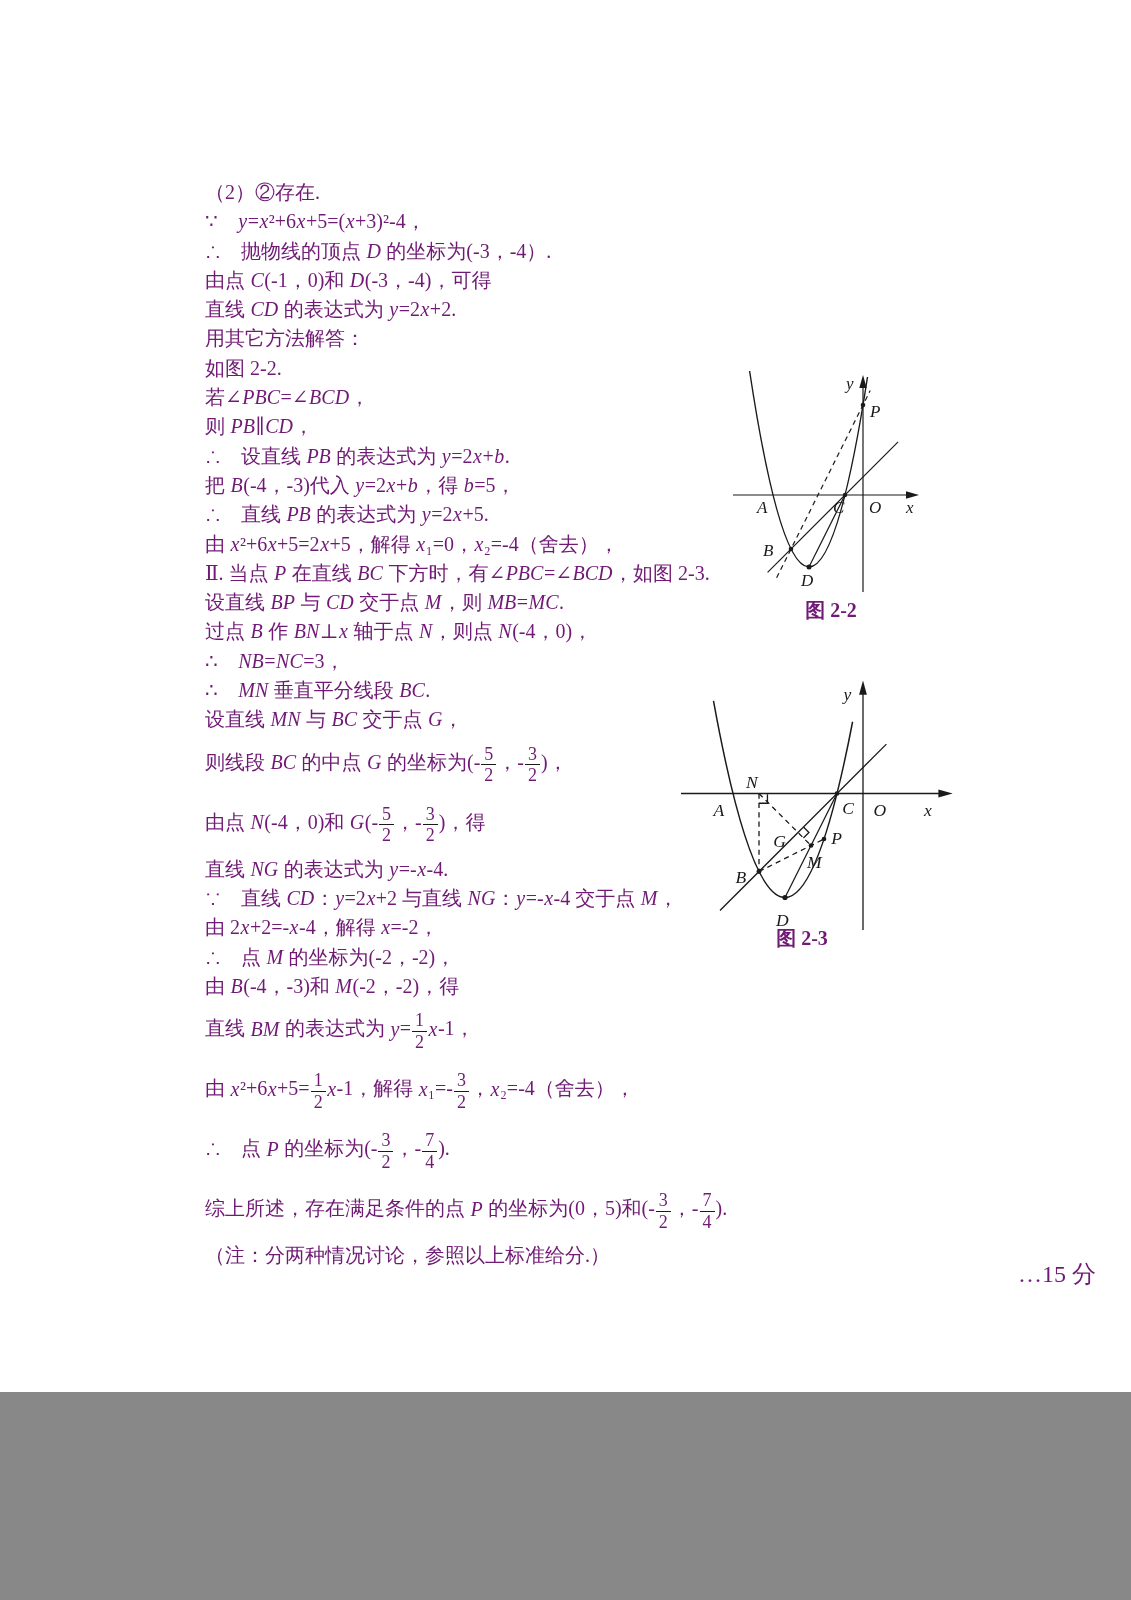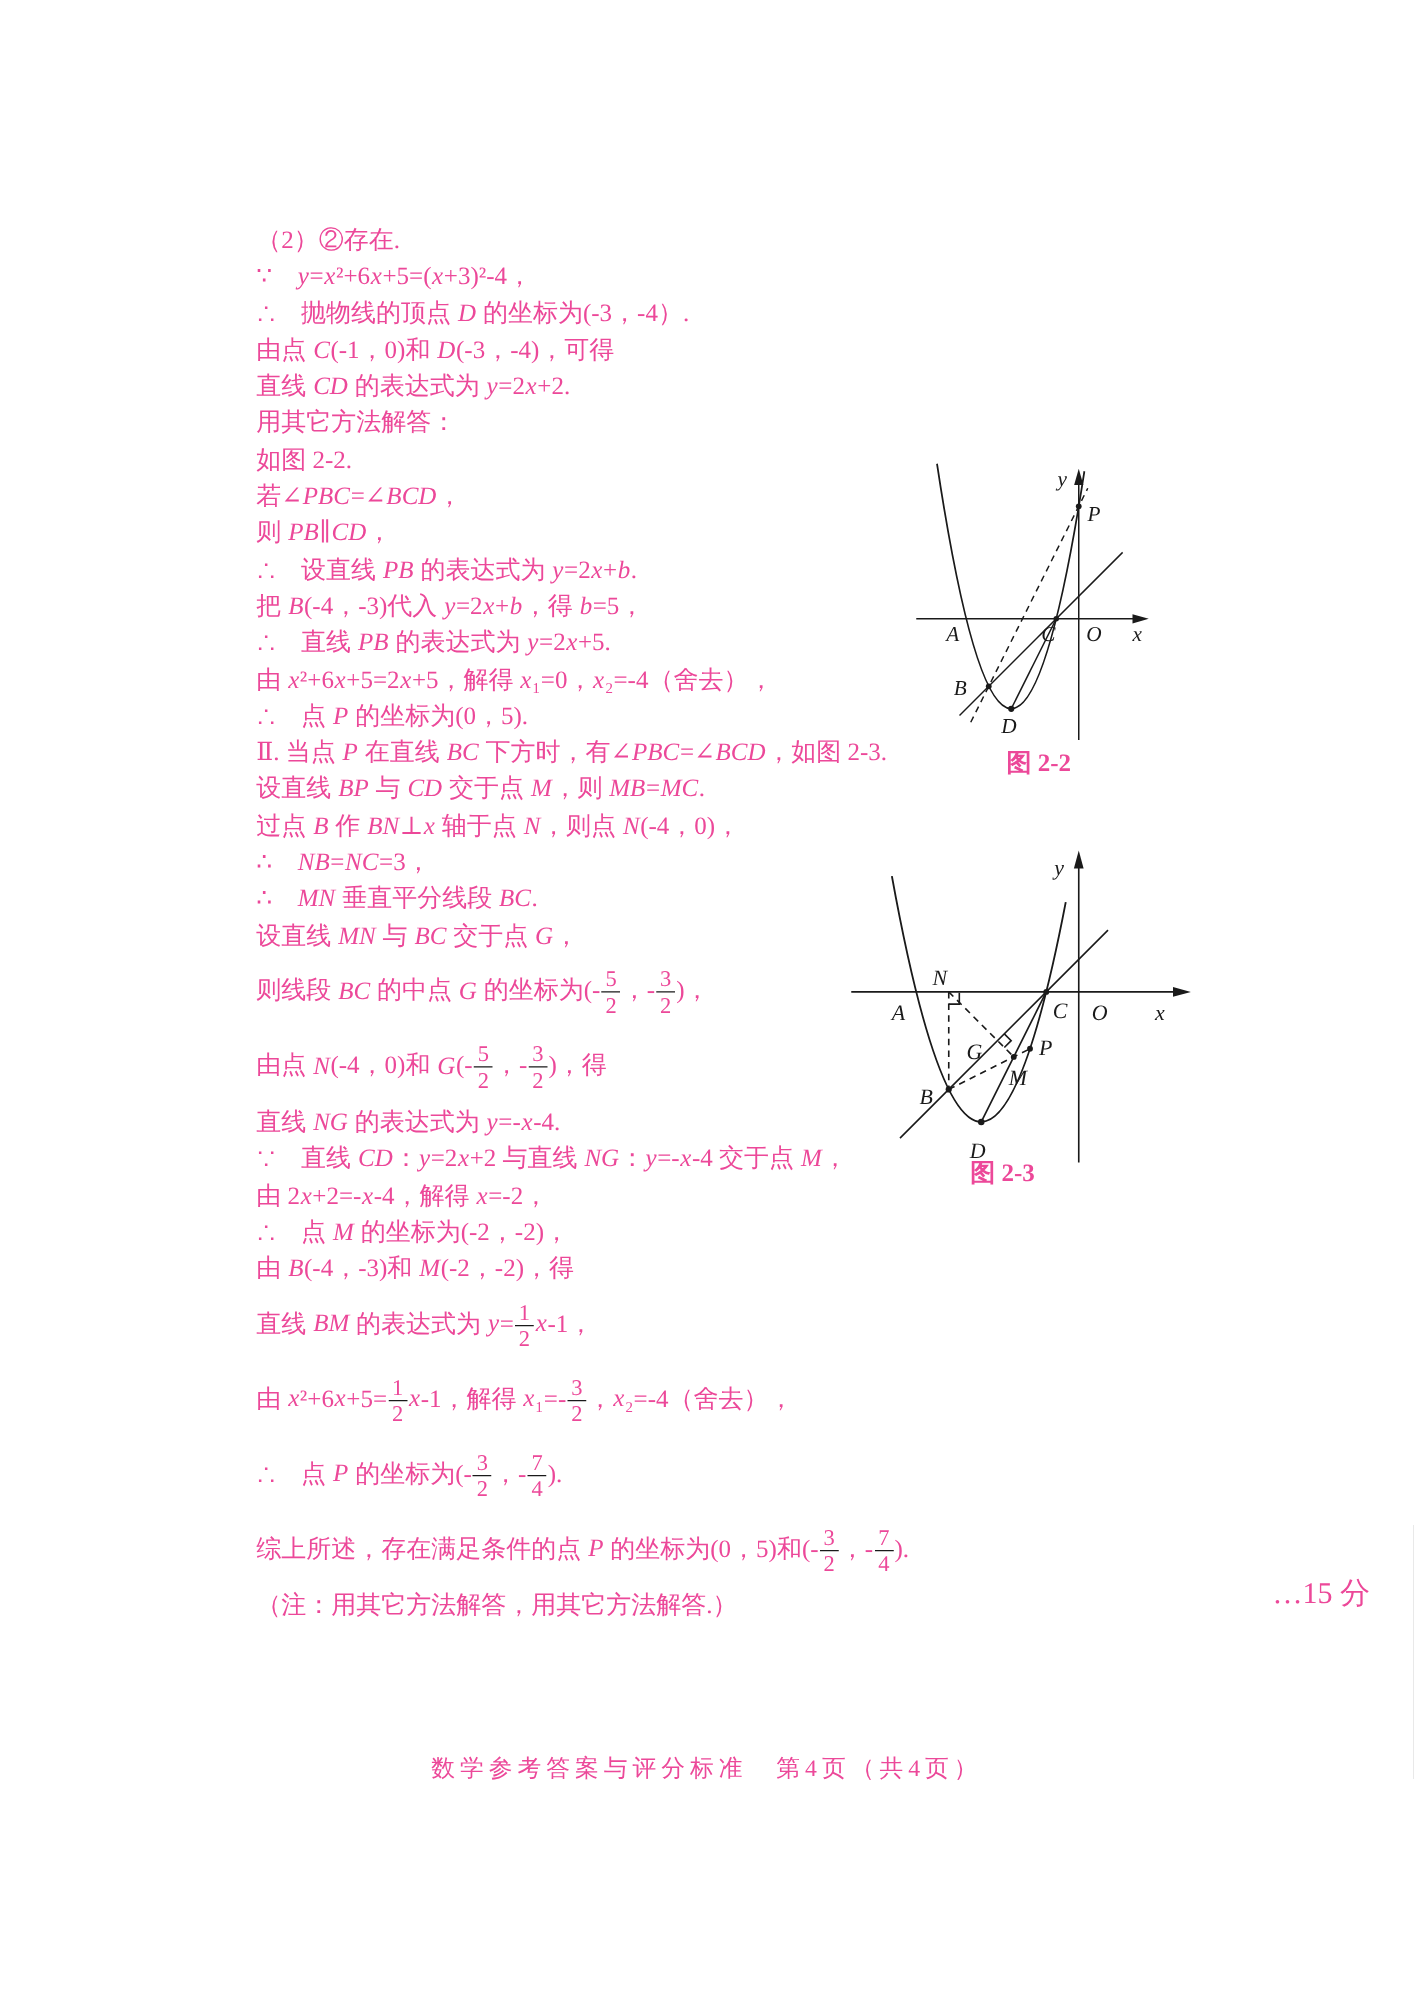--- a/index.html
+++ b/index.html
@@ -1,22 +1,22 @@
 <!DOCTYPE html>
 <html><head>
 <meta charset="utf-8">
 <style>
   html,body{margin:0;padding:0;}
   body{background:#888;}
   #page{
     position:relative;
-    width:1131px;height:1600px;
+    width:1131px;height:1392px;
     margin:0 auto;
     background:#ffffff;
-    color:#ec4899;
+    color:#701a75;
     font-family:"Liberation Serif","DejaVu Serif",serif;
     overflow:hidden;
   }
   #text-block{
     position:absolute;
     left:205px;top:178px;
     width:760px;
     font-size:20px;
   }
   .line{
@@ -90,21 +90,20 @@
       <div class="line ind"><span class="lc">由点 <i>C</i>(-1，0)和 <i>D</i>(-3，-4)，可得</span></div>
       <div class="line ind"><span class="lc">直线 <i>CD</i> 的表达式为 <i>y</i>=2<i>x</i>+2.</span></div>
       <div class="line ind"><span class="lc">用其它方法解答：</span></div>
       <div class="line ind"><span class="lc">如图 2-2.</span></div>
       <div class="line ind"><span class="lc">若∠<i>PBC</i>=∠<i>BCD</i>，</span></div>
       <div class="line ind"><span class="lc">则 <i>PB</i>∥<i>CD</i>，</span></div>
       <div class="line ind"><span class="lc">∴　设直线 <i>PB</i> 的表达式为 <i>y</i>=2<i>x</i>+<i>b</i>.</span></div>
       <div class="line ind"><span class="lc">把 <i>B</i>(-4，-3)代入 <i>y</i>=2<i>x</i>+<i>b</i>，得 <i>b</i>=5，</span></div>
       <div class="line ind"><span class="lc">∴　直线 <i>PB</i> 的表达式为 <i>y</i>=2<i>x</i>+5.</span></div>
       <div class="line ind"><span class="lc">由 <i>x</i>²+6<i>x</i>+5=2<i>x</i>+5，解得 <i>x</i>₁=0，<i>x</i>₂=-4（舍去），</span></div>
-      <div class="line ind"><span class="lc">∴　点 <i>P</i> 的坐标为(0，5).</span></div>
       <div class="line ind"><span class="lc">Ⅱ. 当点 <i>P</i> 在直线 <i>BC</i> 下方时，有∠<i>PBC</i>=∠<i>BCD</i>，如图 2-3.</span></div>
       <div class="line ind"><span class="lc">设直线 <i>BP</i> 与 <i>CD</i> 交于点 <i>M</i>，则 <i>MB</i>=<i>MC</i>.</span></div>
       <div class="line ind"><span class="lc">过点 <i>B</i> 作 <i>BN</i>⊥<i>x</i> 轴于点 <i>N</i>，则点 <i>N</i>(-4，0)，</span></div>
       <div class="line ind"><span class="lc">∴　<i>NB</i>=<i>NC</i>=3，</span></div>
       <div class="line ind"><span class="lc">∴　<i>MN</i> 垂直平分线段 <i>BC</i>.</span></div>
       <div class="line ind"><span class="lc">设直线 <i>MN</i> 与 <i>BC</i> 交于点 <i>G</i>，</span></div>
       <div class="line ind tall">
         <span class="lc">则线段 <i>BC</i> 的中点 <i>G</i> 的坐标为(-<span class="frac"><span class="num">5</span><span class="den">2</span></span>，-<span class="frac"><span class="num">3</span><span class="den">2</span></span>)，</span>
       </div>
       <div class="line ind tall">
@@ -120,21 +119,21 @@
       </div>
       <div class="line ind tall">
         <span class="lc">由 <i>x</i>²+6<i>x</i>+5=<span class="frac"><span class="num">1</span><span class="den">2</span></span><i>x</i>-1，解得 <i>x</i>₁=-<span class="frac"><span class="num">3</span><span class="den">2</span></span>，<i>x</i>₂=-4（舍去），</span>
       </div>
       <div class="line ind tall">
         <span class="lc">∴　点 <i>P</i> 的坐标为(-<span class="frac"><span class="num">3</span><span class="den">2</span></span>，-<span class="frac"><span class="num">7</span><span class="den">4</span></span>).</span>
       </div>
       <div class="line tall">
         <span class="lc">综上所述，存在满足条件的点 <i>P</i> 的坐标为(0，5)和(-<span class="frac"><span class="num">3</span><span class="den">2</span></span>，-<span class="frac"><span class="num">7</span><span class="den">4</span></span>).</span>
       </div>
-      <div class="line"><span class="lc">（注：用其它方法解答，用其它方法解答.）</span></div>
+      <div class="line"><span class="lc">（注：分两种情况讨论，参照以上标准给分.）</span></div>
     </div>
 
   <svg id="fig22" class="figure" width="230" height="265" viewBox="0 0 230 265">
 
     <path class="stroke" d="M20,140 H198" stroke-width="1.2"></path>
     <polygon class="fill" points="206,140 193,136.3 193,143.7"></polygon>
 
     <path class="stroke" d="M150,237 V30" stroke-width="1.2"></path>
     <polygon class="fill" points="150,20 146.3,33 153.7,33"></polygon>
 

